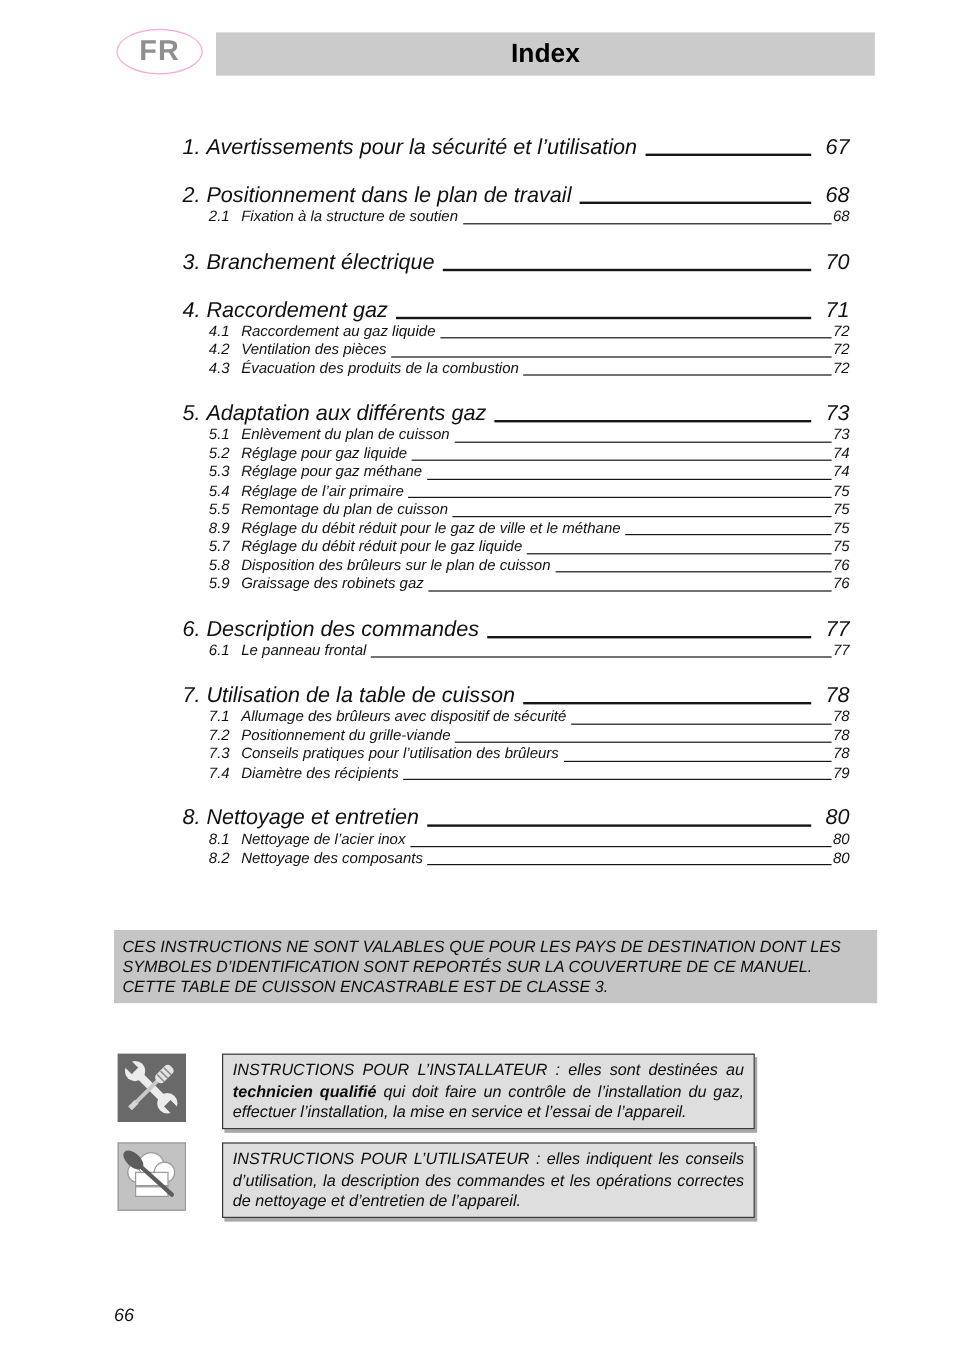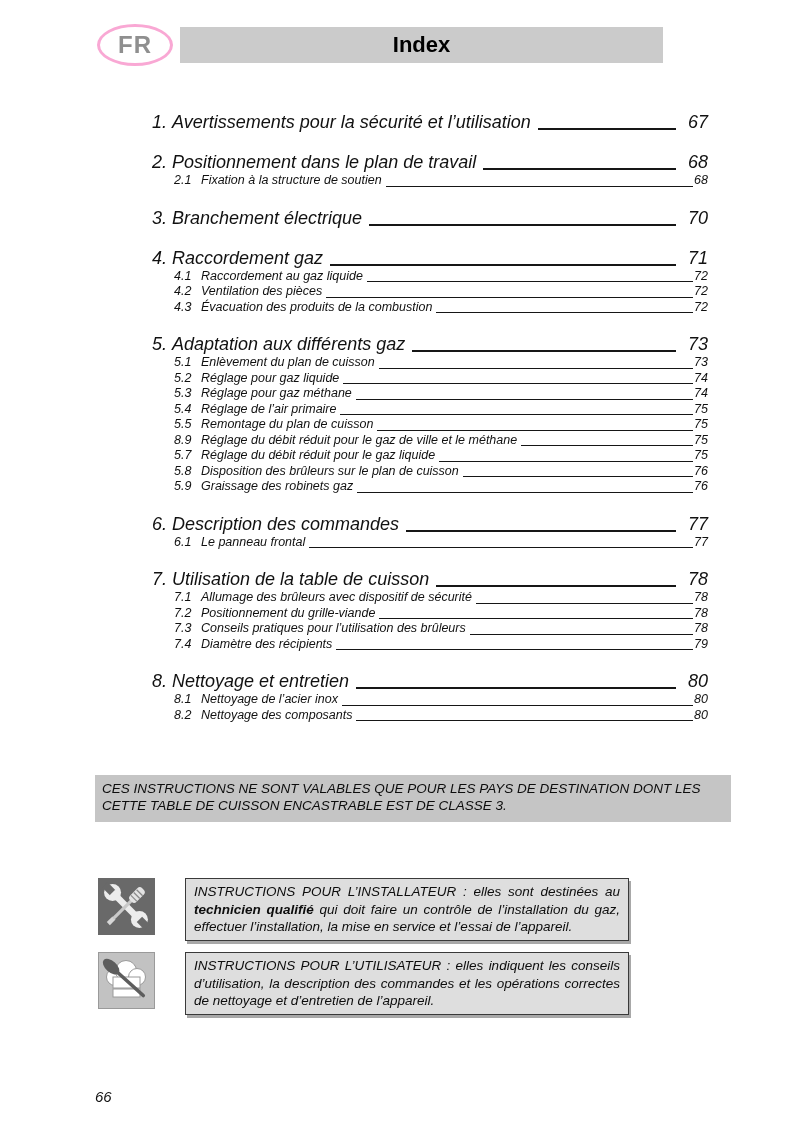--- a/index.html
+++ b/index.html
@@ -4,26 +4,26 @@
 <style>
   html,body { margin:0; padding:0; background:#ffffff; }
   .page {
     position:relative; width:802px; height:1134px; background:#ffffff;
     font-family:"Liberation Sans", sans-serif; color:#111; overflow:hidden;
   }
 
   
   .lang-badge {
     position:absolute; left:97px; top:24px; width:70px; height:36px;
-    border:3px solid #f9a8d4; border-radius:50%; background:#fff;
+    border:1px solid #f9a8d4; border-radius:50%; background:#fff;
     display:flex; align-items:center; justify-content:center;
     color:#8f8f8f; font-weight:bold; font-size:24px; letter-spacing:1px;
   }
   .title-bar {
-    position:absolute; left:180px; top:27px; width:483px; height:36px;
+    position:absolute; left:180px; top:27px; width:549px; height:36px;
     background:#cbcbcb; display:flex; align-items:center; justify-content:center;
   }
   .title-bar .title { font-weight:bold; font-size:22px; color:#000; }
 
   
   .toc {
     position:absolute; left:152px; top:112px; width:556px;
     font-style:italic;
   }
   .toc-section + .toc-section { margin-top:19px; }
@@ -264,20 +264,21 @@
           <span class="toc-num">8.2</span>
           <span class="toc-title">Nettoyage des composants</span>
           <span class="toc-leader"></span>
           <span class="toc-page">80</span>
         </div>
       </div>
     </div>
 
   <div class="notice-box">
     <div>CES INSTRUCTIONS NE SONT VALABLES QUE POUR LES PAYS DE DESTINATION DONT LES</div>
+    <div>SYMBOLES D’IDENTIFICATION SONT REPORTÉS SUR LA COUVERTURE DE CE MANUEL.</div>
     <div>CETTE TABLE DE CUISSON ENCASTRABLE EST DE CLASSE 3.</div>
   </div>
 
   <div class="icon-box icon-installer">
     <svg width="57" height="57" viewBox="0 0 57 57">
       <g transform="rotate(45 28 28)">
         <circle cx="9" cy="28" r="8.5" fill="#ececec"></circle>
         <rect x="-2" y="24.2" width="11" height="7.6" fill="#696969"></rect>
         <rect x="9" y="24.8" width="38" height="6.4" fill="#ececec"></rect>
         <circle cx="47" cy="28" r="8.5" fill="#ececec"></circle>

